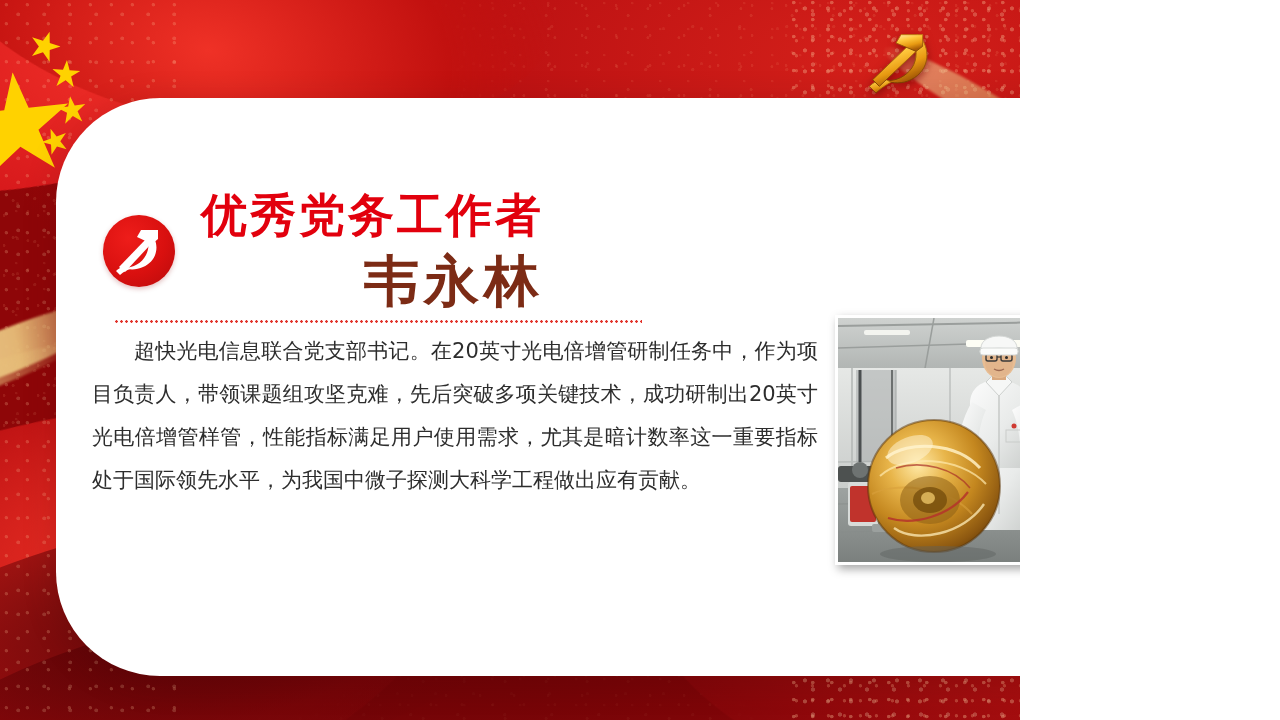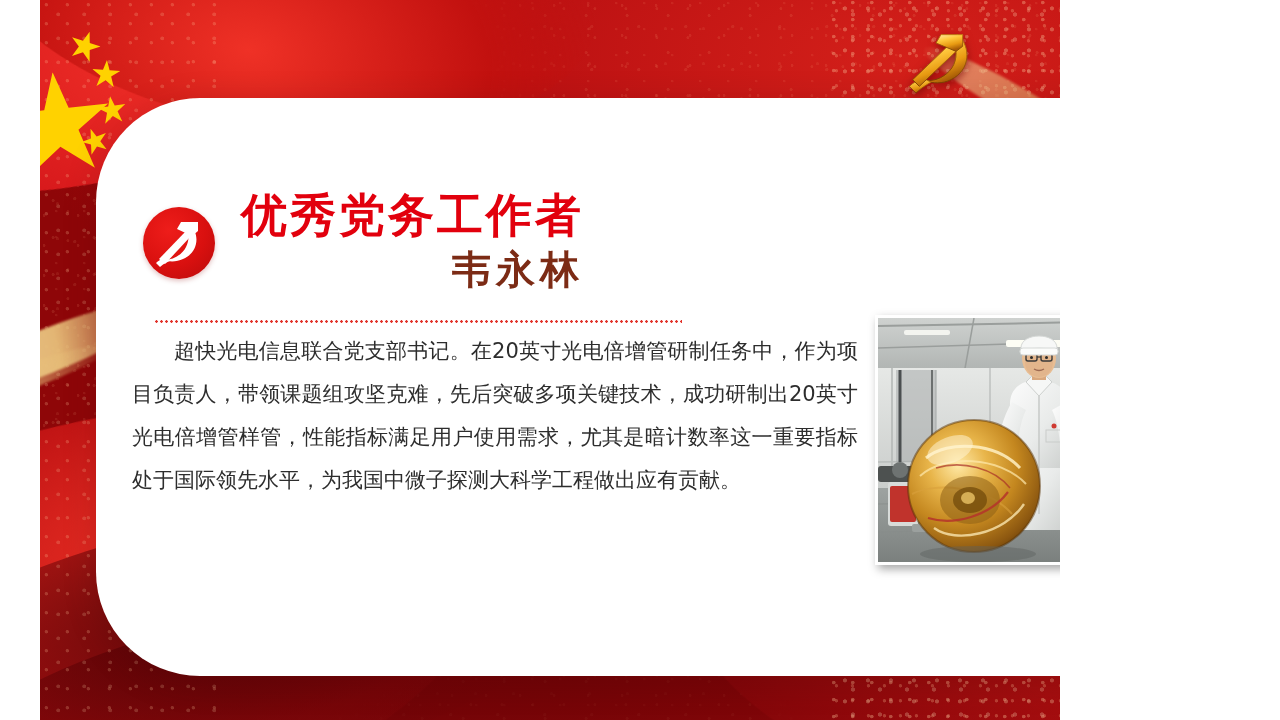--- a/index.html
+++ b/index.html
@@ -10,21 +10,20 @@
   body {
     font-family: "Liberation Sans", "DejaVu Sans", sans-serif;
   }
 
   .slide {
     position: relative;
     width: 1020px;
     height: 720px;
     overflow: hidden;
     background: #c5110f;
-    margin-left: 40px;
   }
 
   
   .bg-base {
     position: absolute;
     inset: 0;
     background:
       radial-gradient(ellipse 900px 420px at 85% 8%, #d4201a 0%, #b50d10 55%, #8e0608 100%),
       linear-gradient(180deg, #c0100f 0%, #a80c0d 50%, #7d0406 100%);
   }
@@ -202,23 +201,23 @@
   .title-main {
     font-family: "Liberation Serif", "DejaVu Serif", serif;
     font-weight: bold;
     font-size: 46px;
     line-height: 1.0;
     color: #e2000d;
     letter-spacing: 3px;
     white-space: nowrap;
   }
   .title-name {
-    font-family: Liberation Mono, monospace;
+    font-family: Liberation Serif, serif;
     font-weight: bold;
-    font-size: 39px;
+    font-size: 55px;
     line-height: 1.0;
     color: #7c2b15;
     letter-spacing: 5px;
     text-align: right;
     margin-top: 15px;
     white-space: nowrap;
   }
 
   
   .divider {

